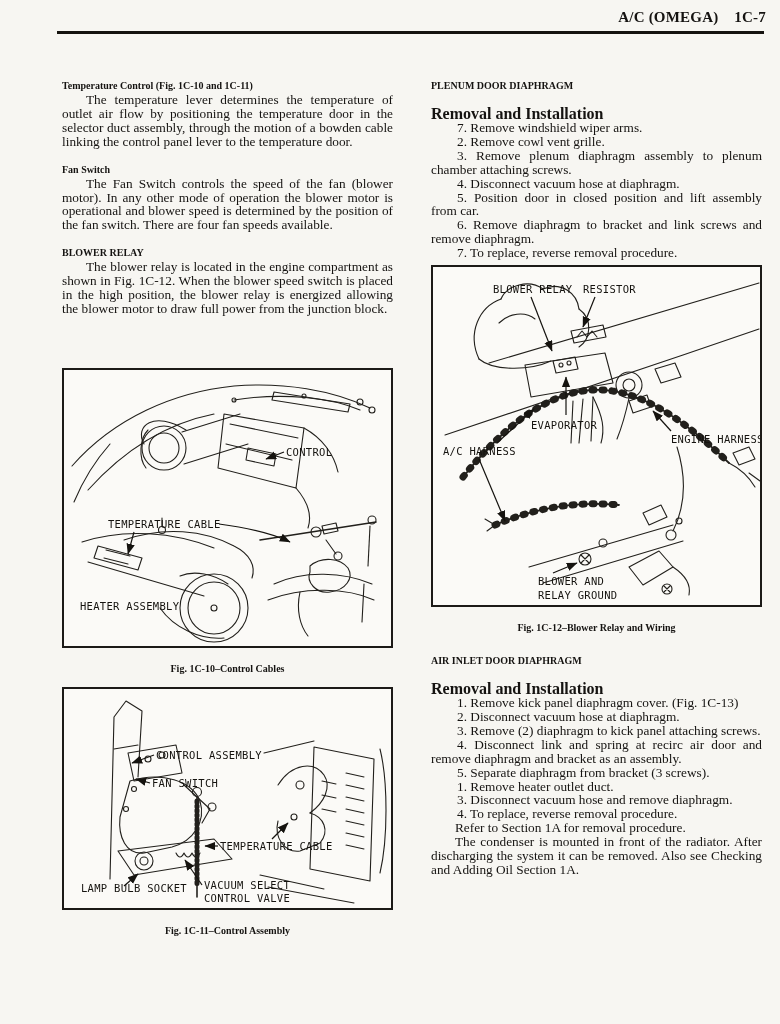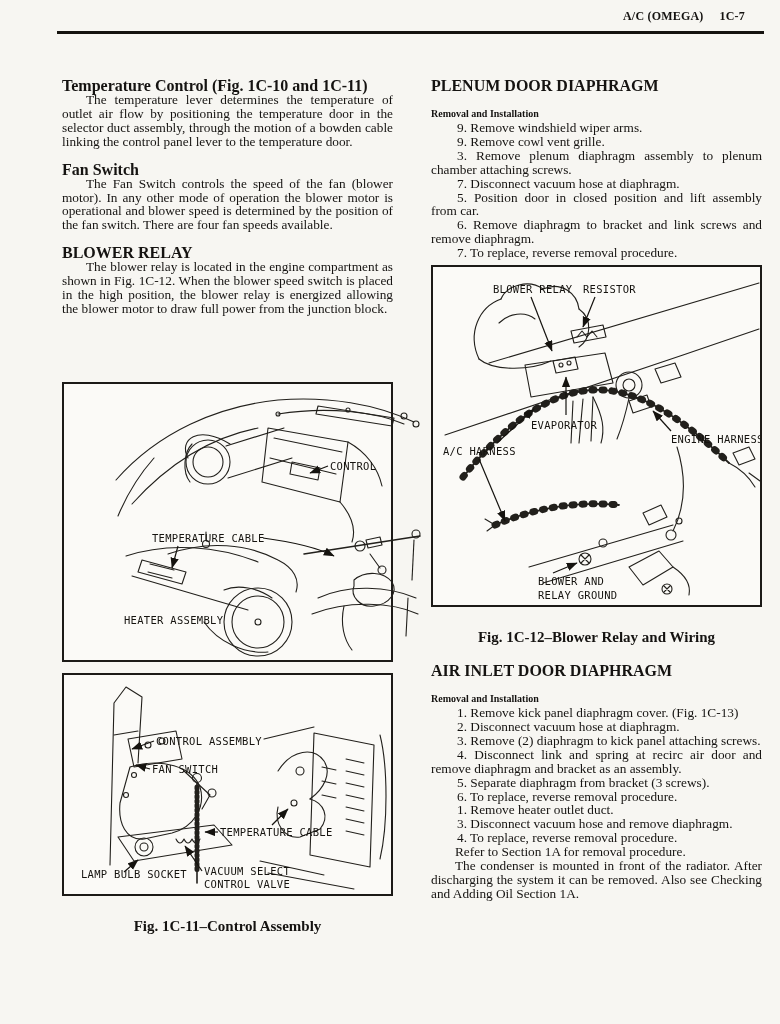--- a/index.html
+++ b/index.html
@@ -1,37 +1,37 @@
 <!DOCTYPE html>
 <html><head>
 <meta charset="utf-8">
 <style>
   html,body{margin:0;padding:0;background:#e8e6e2;}
   .page{position:relative;width:780px;height:1024px;background:#f7f6f2;
         font-family:"Liberation Serif",serif;color:#151311;overflow:hidden;}
-  .hdr{position:absolute;top:9px;right:35px;font-weight:bold;font-size:12px;
+  .hdr{position:absolute;top:9px;right:14px;font-weight:bold;font-size:15px;
        letter-spacing:.2px;white-space:nowrap;}
   .hdr .pg{margin-left:16px;}
   .rule{position:absolute;left:57px;right:16px;top:31px;height:3px;background:#15130f;}
   .col{position:absolute;top:78px;width:331px;font-size:13.3px;line-height:13.9px;
        text-align:justify;}
   .col-l{left:62px;}
   .col-r{left:431px;}
-  h3{font-size:16px;font-weight:bold;margin:0;text-align:left;line-height:15px;}
-  .sub{font-weight:bold;margin:0;text-align:left;line-height:15px;font-size:10px;}
+  h3{font-size:10px;font-weight:bold;margin:0;text-align:left;line-height:15px;}
+  .sub{font-weight:bold;margin:0;text-align:left;line-height:15px;font-size:16px;}
   p{margin:0;text-indent:24px;}
   .step{text-indent:26px;}
   .mt{margin-top:13px;}
   .mt2{margin-top:15px;}
   .mt3{margin-top:18px;}
   .figbox{border:2px solid #1c1a17;background:#fbfaf7;margin-top:5px;}
   .figbox svg{display:block;}
-  .fb10{margin-top:66px;padding-left:44px;}
+  .fb10{margin-top:52px;}
   .fb11{margin-top:11px;}
-  .figcap{font-weight:bold;text-align:center;font-size:15px;margin-top:23px;
+  .figcap{font-weight:bold;text-align:center;font-size:10px;margin-top:13px;
           line-height:15px;text-indent:0;}
   .sketch{stroke:#22201c;fill:none;stroke-width:1.1;stroke-linecap:round;stroke-linejoin:round;}
   .band{stroke:#22201c;fill:none;stroke-width:7;stroke-dasharray:2,8;}
   .leader{stroke:#15130f;fill:none;stroke-width:1.2;}
   .figlabel{font-family:"DejaVu Sans Mono",monospace;font-size:10.5px;fill:#15130f;
             letter-spacing:.3px;}
 </style>
 </head>
 <body>
 
@@ -113,20 +113,21 @@
         <g>
           <path class="leader" d="M220,82 L202,89" marker-end="url(#a10)"></path>
           <path class="leader" d="M70,162 L64,184" marker-end="url(#a10)"></path>
           <path class="leader" d="M155,154 C185,158 210,164 226,172" marker-end="url(#a10)"></path>
         </g>
         <text class="figlabel" x="222" y="86">CONTROL</text>
         <text class="figlabel" x="44" y="158">TEMPERATURE CABLE</text>
         <text class="figlabel" x="16" y="240">HEATER ASSEMBLY</text>
       </svg>
     </div>
+    <div class="figcap">Fig. 1C-10–Control Cables</div>
 
     <div class="figbox fb11">
       <svg width="323" height="219" viewBox="0 0 323 219">
         <defs>
           <marker id="a11" markerWidth="10" markerHeight="8" refX="8.5" refY="3.5" orient="auto">
             <path d="M0,0 L9,3.5 L0,7 Z" fill="#15130f"></path>
           </marker>
         </defs>
         <g class="sketch">
 
@@ -177,24 +178,24 @@
         <text class="figlabel" x="140" y="213">CONTROL VALVE</text>
       </svg>
     </div>
     <div class="figcap">Fig. 1C-11–Control Assembly</div>
   </div>
 
   <div class="col col-r">
     <h3>PLENUM DOOR DIAPHRAGM</h3>
     <div class="sub mt">Removal and Installation</div>
     <div>
-      <p class="step">9. Remove windshield wiper arms.</p>
-      <p class="step">9. Remove cowl vent grille.</p>
+      <p class="step">7. Remove windshield wiper arms.</p>
+      <p class="step">2. Remove cowl vent grille.</p>
       <p class="step">3. Remove plenum diaphragm assembly to plenum chamber attaching screws.</p>
-      <p class="step">7. Disconnect vacuum hose at diaphragm.</p>
+      <p class="step">4. Disconnect vacuum hose at diaphragm.</p>
       <p class="step">5. Position door in closed position and lift assembly from car.</p>
       <p class="step">6. Remove diaphragm to bracket and link screws and remove diaphragm.</p>
       <p class="step">7. To replace, reverse removal procedure.</p>
     </div>
 
     <div class="figbox">
       <svg width="327" height="338" viewBox="0 0 327 338">
         <defs>
           <marker id="a12" markerWidth="10" markerHeight="8" refX="8.5" refY="3.5" orient="auto">
             <path d="M0,0 L9,3.5 L0,7 Z" fill="#15130f"></path>
@@ -275,21 +276,20 @@
     <div class="figcap">Fig. 1C-12–Blower Relay and Wiring</div>
 
     <h3 class="mt3">AIR INLET DOOR DIAPHRAGM</h3>
     <div class="sub mt">Removal and Installation</div>
     <div>
       <p class="step">1. Remove kick panel diaphragm cover. (Fig. 1C-13)</p>
       <p class="step">2. Disconnect vacuum hose at diaphragm.</p>
       <p class="step">3. Remove (2) diaphragm to kick panel attaching screws.</p>
       <p class="step">4. Disconnect link and spring at recirc air door and remove diaphragm and bracket as an assembly.</p>
       <p class="step">5. Separate diaphragm from bracket (3 screws).</p>
-      <p class="step">6. To replace, reverse removal procedure.</p>
     </div>
 
     <div>
       <p class="step">1. Remove heater outlet duct.</p>
       <p class="step">3. Disconnect vacuum hose and remove diaphragm.</p>
       <p class="step">4. To replace, reverse removal procedure.</p>
     </div>
 
     <p>Refer to Section 1A for removal procedure.</p>
 

